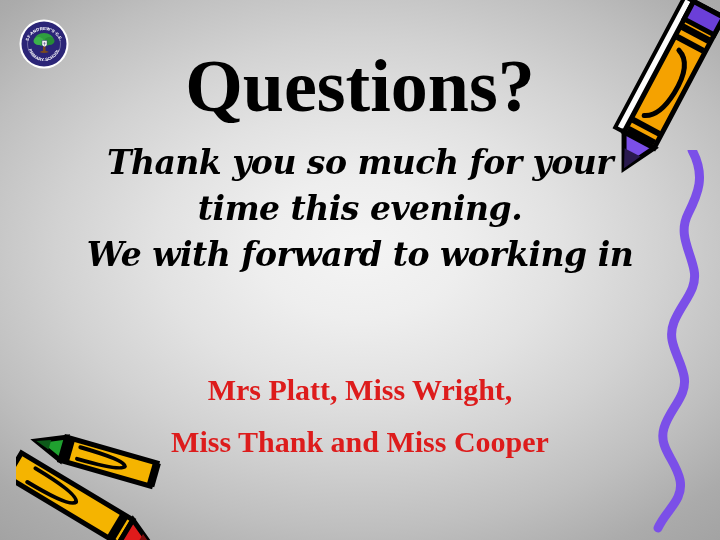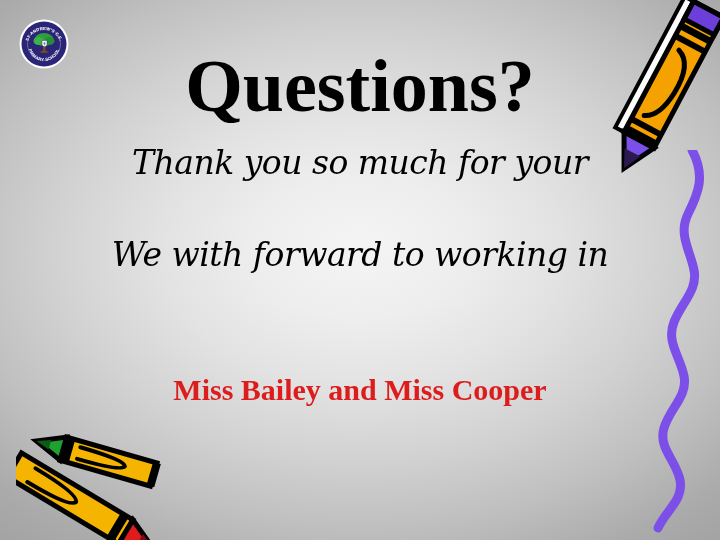--- a/index.html
+++ b/index.html
@@ -51,21 +51,21 @@
   }
 
   
   .script-block {
     position: absolute;
     left: 12px;
     width: 696px;
     text-align: center;
     color: #000000;
     font-family: "DejaVu Serif", serif;
-    font-weight: normal;
+    font-weight: bold;
     font-style: italic;
     font-size: 33px;
     line-height: 46px;
     letter-spacing: -0.5px;
   }
   #script-1 { top: 140px; }
   #script-2 { top: 232px; }
 
   
   #names {
@@ -138,28 +138,30 @@
       <text font-family="'Liberation Sans', sans-serif" font-size="8.4" font-weight="bold" fill="#ffffff" letter-spacing="0.4">
         <textPath href="#arcBot" startOffset="50%" text-anchor="middle">PRIMARY SCHOOL</textPath>
       </text>
     </svg>
   </div>
 
   <div id="title">Questions?</div>
 
   <div class="script-block" id="script-1">
     <div>Thank you so much for your</div>
+    <div>time this evening.</div>
   </div>
 
   <div class="script-block" id="script-2">
     <div>We with forward to working in</div>
   </div>
 
   <div id="names">
-    <span class="name-line">Miss Bailey and Miss Cooper</span>
+    <span class="name-line">Mrs Platt, Miss Wright,</span>
+    <span class="name-line">Miss Thank and Miss Cooper</span>
   </div>
 
   <div id="pencil-tr">
     <svg viewBox="0 0 130 185" width="130" height="185" aria-hidden="true">
       <g transform="rotate(28 65 92)">
 
         <polygon points="44,2 56,2 56,150 44,150" fill="#fdfdfd" stroke="#000000" stroke-width="4"></polygon>
 
         <polygon points="54,2 88,2 88,150 54,150" fill="#f5a200" stroke="#000000" stroke-width="5"></polygon>
 

